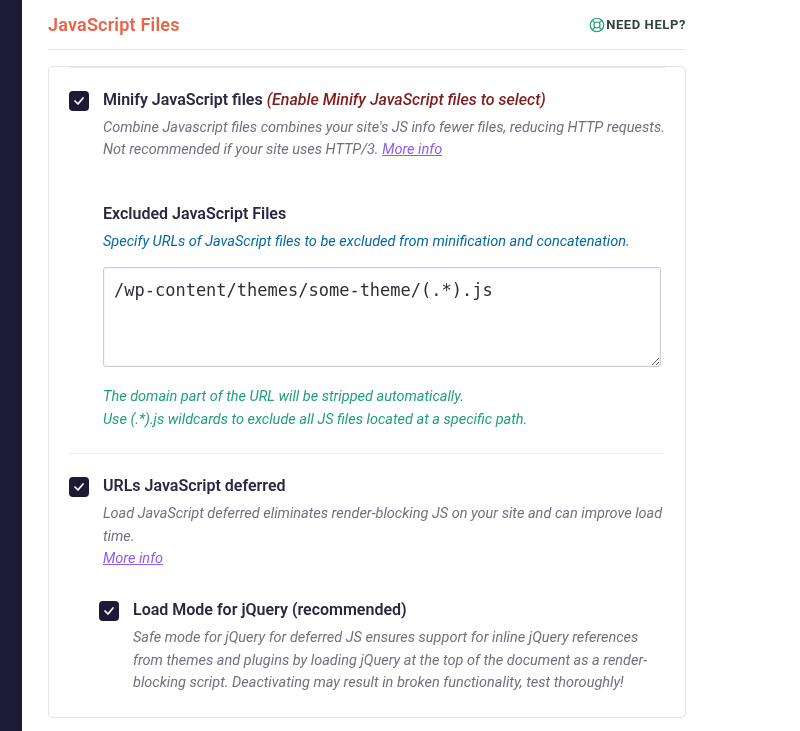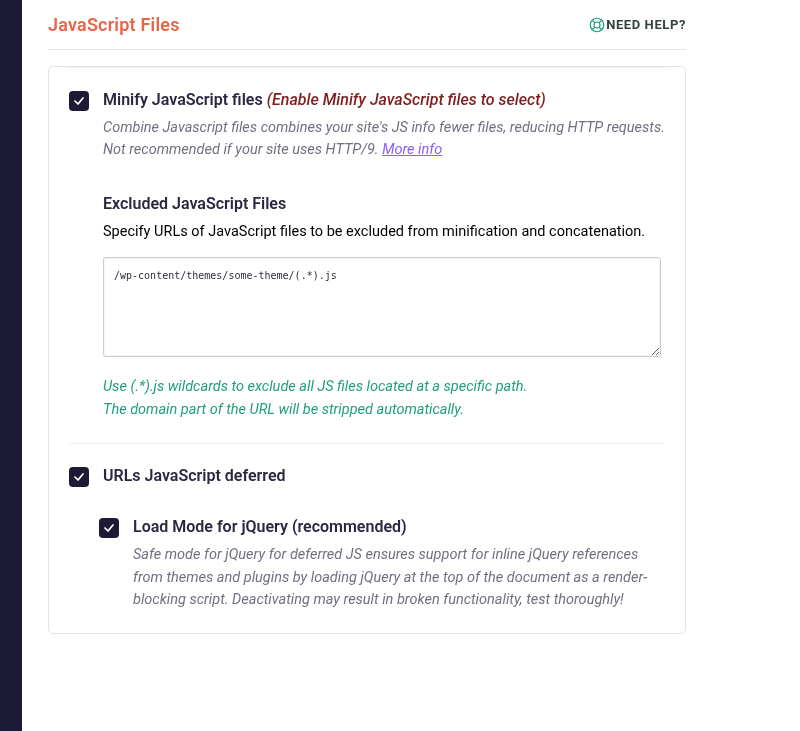--- a/index.html
+++ b/index.html
@@ -104,35 +104,36 @@
     margin-left: 34px;
   }
   .sub-section .sub-title {
     font-size: 16px;
     font-weight: 600;
     color: #2a2740;
   }
   .sub-section .sub-desc {
     margin-top: 8px;
     font-size: 14.5px;
-    color: #000000;
+    font-style: italic;
+    color: #0369a1;
     line-height: 1.5;
   }
   .textarea-wrap {
     margin-top: 14px;
   }
   textarea.excluded {
     width: 558px;
     height: 100px;
     border-radius: 3px;
     border: 1px solid #c9ccd1;
     box-shadow: 0 0 0 1px rgba(33,150,243,0.06) inset;
     padding: 10px 10px;
     font-family: ui-monospace, SFMono-Regular, Menlo, Consolas, monospace;
-    font-size: 10px;
+    font-size: 17px;
     color: #2e2d3a;
     resize: both;
     line-height: 1.5;
     outline: none;
   }
   .hints {
     margin-top: 14px;
     font-size: 14.5px;
     font-style: italic;
     color: #1f9f7e;
@@ -176,49 +177,54 @@
             <svg width="12" height="12" viewBox="0 0 24 24" fill="none" stroke="#fff" stroke-width="3.5" stroke-linecap="round" stroke-linejoin="round">
                 <polyline points="4 12 10 18 20 6"></polyline>
               </svg>
           </div>
           <div class="row-body">
             <div class="opt-title">
               <span>Minify JavaScript files</span>
               <span class="meta">(Enable Minify JavaScript files to select)</span>
             </div>
             <div class="desc">
-              <span>Combine Javascript files combines your site's JS info fewer files, reducing HTTP requests. Not recommended if your site uses HTTP/9.</span>
+              <span>Combine Javascript files combines your site's JS info fewer files, reducing HTTP requests. Not recommended if your site uses HTTP/3.</span>
               <span class="more-link">More info</span>
             </div>
           </div>
         </div>
 
-        <div class="sub-section" style="margin-top:32px;">
+        <div class="sub-section" style="margin-top:42px;">
           <div class="sub-title">Excluded JavaScript Files</div>
           <div class="sub-desc">Specify URLs of JavaScript files to be excluded from minification and concatenation.</div>
           <div class="textarea-wrap">
             <textarea class="excluded" style="">/wp-content/themes/some-theme/(.*).js</textarea>
           </div>
           <div class="hints">
+            <div>The domain part of the URL will be stripped automatically.</div>
             <div>Use (.*).js wildcards to exclude all JS files located at a specific path.</div>
-            <div>The domain part of the URL will be stripped automatically.</div>
           </div>
         </div>
       </div>
       <hr class="divider">
 
       <div class="option-row">
         <div class="row-head">
           <div class="checkbox">
             <svg width="12" height="12" viewBox="0 0 24 24" fill="none" stroke="#fff" stroke-width="3.5" stroke-linecap="round" stroke-linejoin="round">
                 <polyline points="4 12 10 18 20 6"></polyline>
               </svg>
           </div>
           <div class="row-body">
             <div class="opt-title">URLs JavaScript deferred</div>
+            <div class="desc">
+              <span>Load JavaScript deferred eliminates render-blocking JS on your site and can improve load time.</span>
+              <br>
+              <span class="more-link">More info</span>
+            </div>
           </div>
         </div>
 
         <div class="row-head nested-row" style="margin-top:30px;">
           <div class="checkbox">
             <svg width="12" height="12" viewBox="0 0 24 24" fill="none" stroke="#fff" stroke-width="3.5" stroke-linecap="round" stroke-linejoin="round">
                 <polyline points="4 12 10 18 20 6"></polyline>
               </svg>
           </div>
           <div class="row-body">

